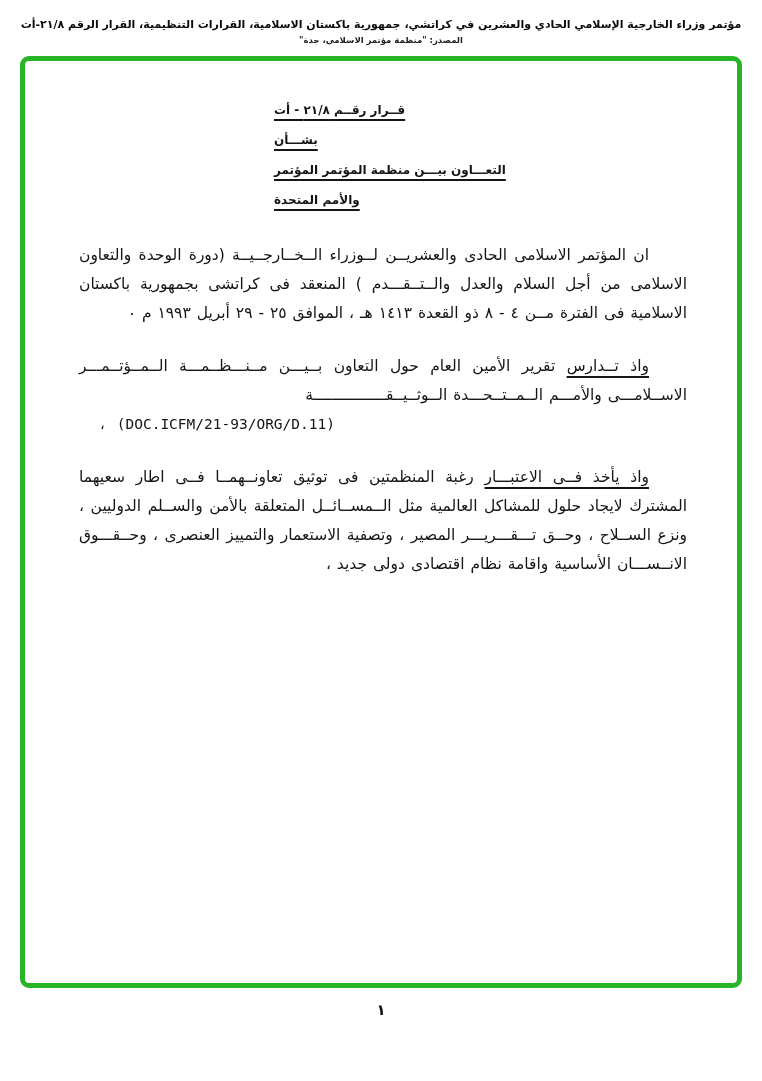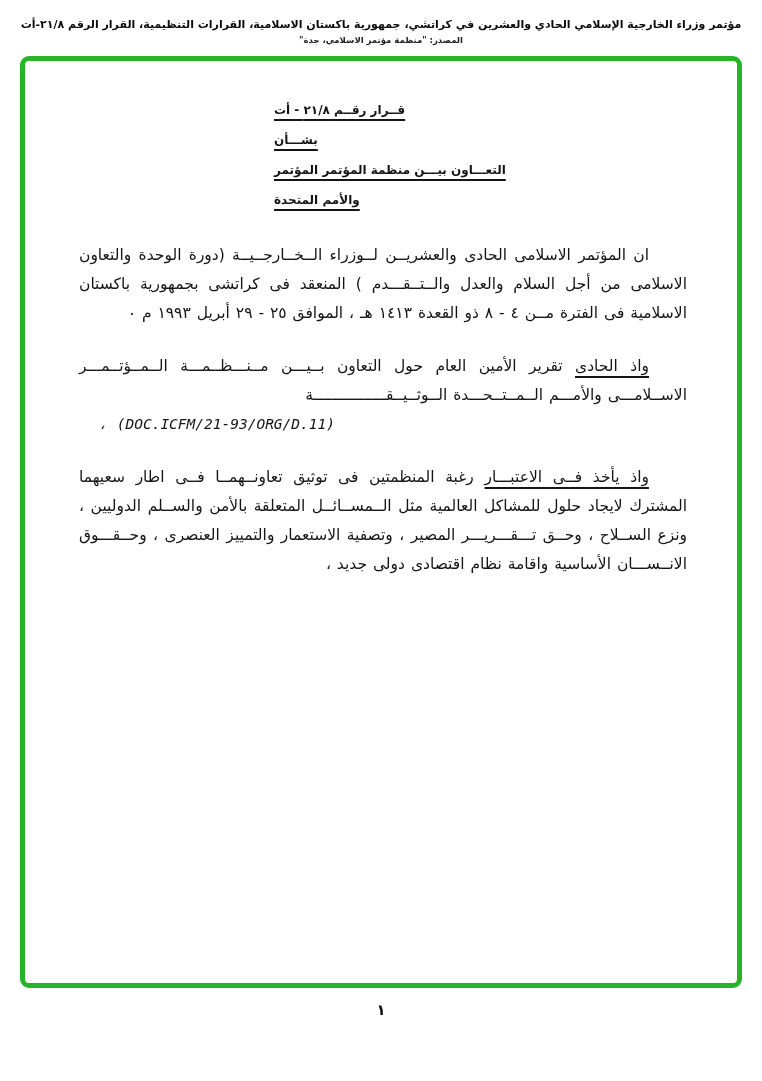--- a/index.html
+++ b/index.html
@@ -74,21 +74,20 @@
     text-underline-offset: 5px;
     text-decoration-thickness: 1.5px;
   }
   .docref {
     display: block;
     margin-right: 352px;
     white-space: nowrap;
     text-indent: 0;
     font-family: "DejaVu Sans Mono", "DejaVu Sans", monospace;
     font-size: 14.5px;
-    font-style: italic;
   }
   .page-number {
     text-align: center;
     margin-top: 13px;
     font-size: 15px;
     font-weight: bold;
     color: #111;
   }
 </style>
 </head>
@@ -106,21 +105,21 @@
     <div class="titles">
       <div class="title-line">قــرار رقــم ٢١/٨ - أت</div>
       <div class="title-line">بشـــأن</div>
       <div class="title-line">التعـــاون بيـــن منظمة المؤتمر المؤتمر</div>
       <div class="title-line">والأمم المتحدة</div>
     </div>
 
     <p class="para"><span>ان المؤتمر الاسلامى الحادى والعشريــن لــوزراء الــخــارجــيــة (دورة الوحدة والتعاون الاسلامى من أجل السلام والعدل والــتــقـــدم ) المنعقد فى كراتشى بجمهورية باكستان الاسلامية فى الفترة مــن ٤ - ٨ ذو القعدة ١٤١٣ هـ ، الموافق ٢٥ - ٢٩ أبريل ١٩٩٣ م ٠</span></p>
 
 
-    <p class="para"><span class="lead">واذ الحادى</span><span> تقرير الأمين العام حول التعاون بــيـــن مــنـــظــمـــة الــمــؤتــمـــر الاســلامـــى والأمـــم الــمــتــحـــدة الــوثــيــقــــــــــــــــة</span><span class="docref">(DOC.ICFM/21-93/ORG/D.11) ،</span></p>
+    <p class="para"><span class="lead">واذ تــدارس</span><span> تقرير الأمين العام حول التعاون بــيـــن مــنـــظــمـــة الــمــؤتــمـــر الاســلامـــى والأمـــم الــمــتــحـــدة الــوثــيــقــــــــــــــــة</span><span class="docref">(DOC.ICFM/21-93/ORG/D.11) ،</span></p>
 
     <p class="para"><span class="lead">واذ يأخذ فــى الاعتبـــار</span><span> رغبة المنظمتين فى توثيق تعاونــهمــا فــى اطار سعيهما المشترك لايجاد حلول للمشاكل العالمية مثل الــمســائــل المتعلقة بالأمن والســلم الدوليين ، ونزع الســلاح ، وحــق تـــقـــريـــر المصير ، وتصفية الاستعمار والتمييز العنصرى ، وحــقـــوق الانــســـان الأساسية واقامة نظام اقتصادى دولى جديد ،</span></p>
 
 
 
   </div>
 
   <div class="page-number">١</div>
 
 </div>

